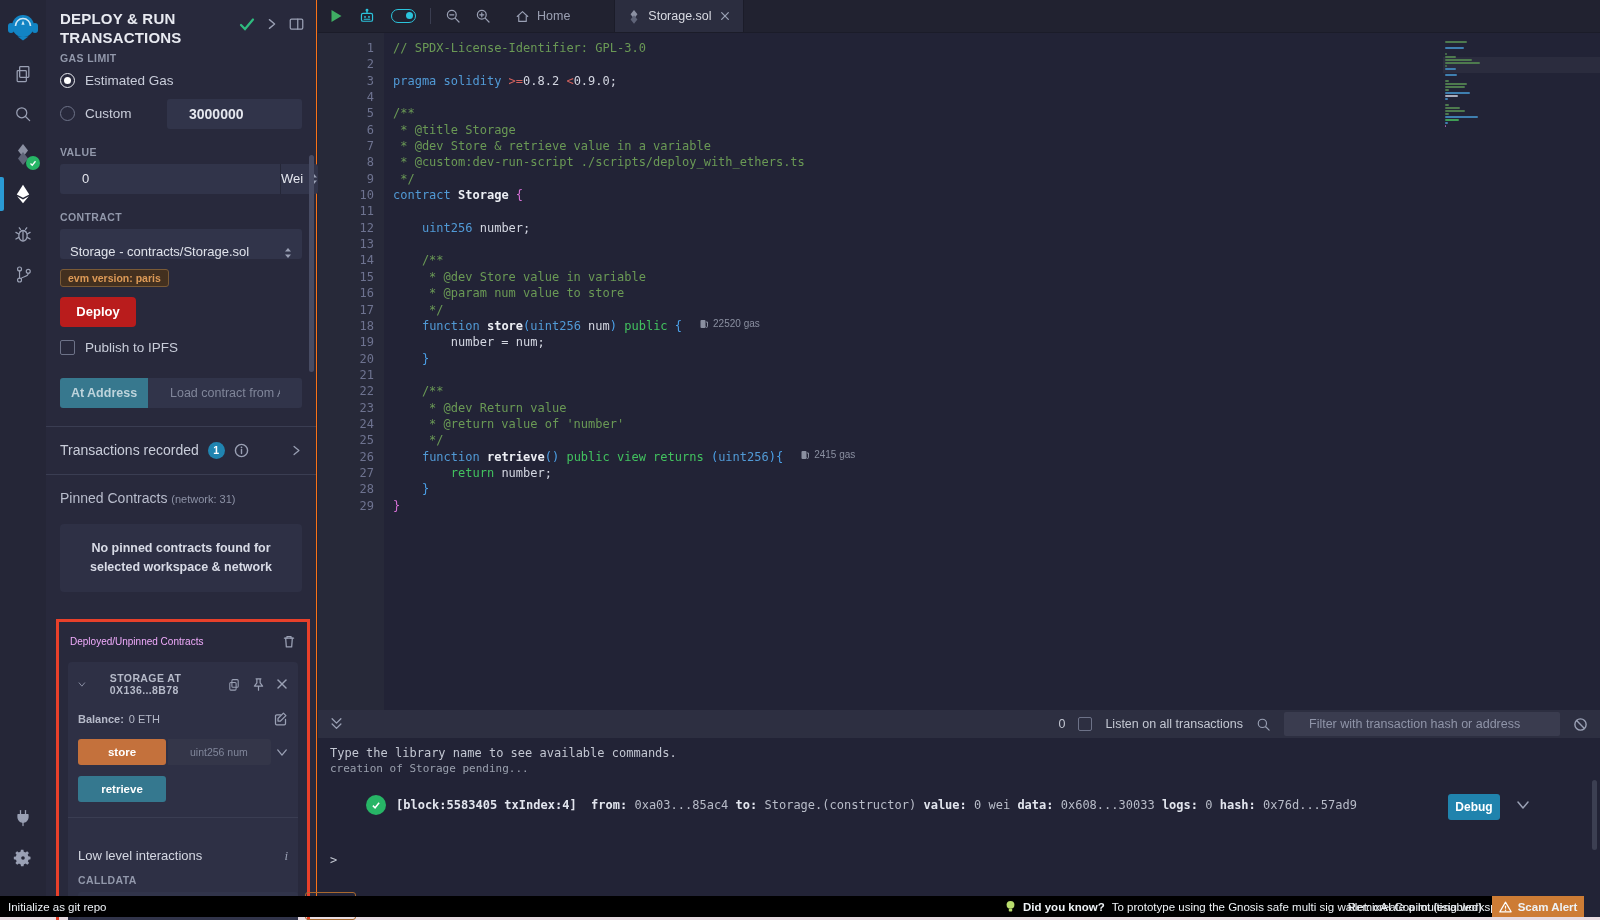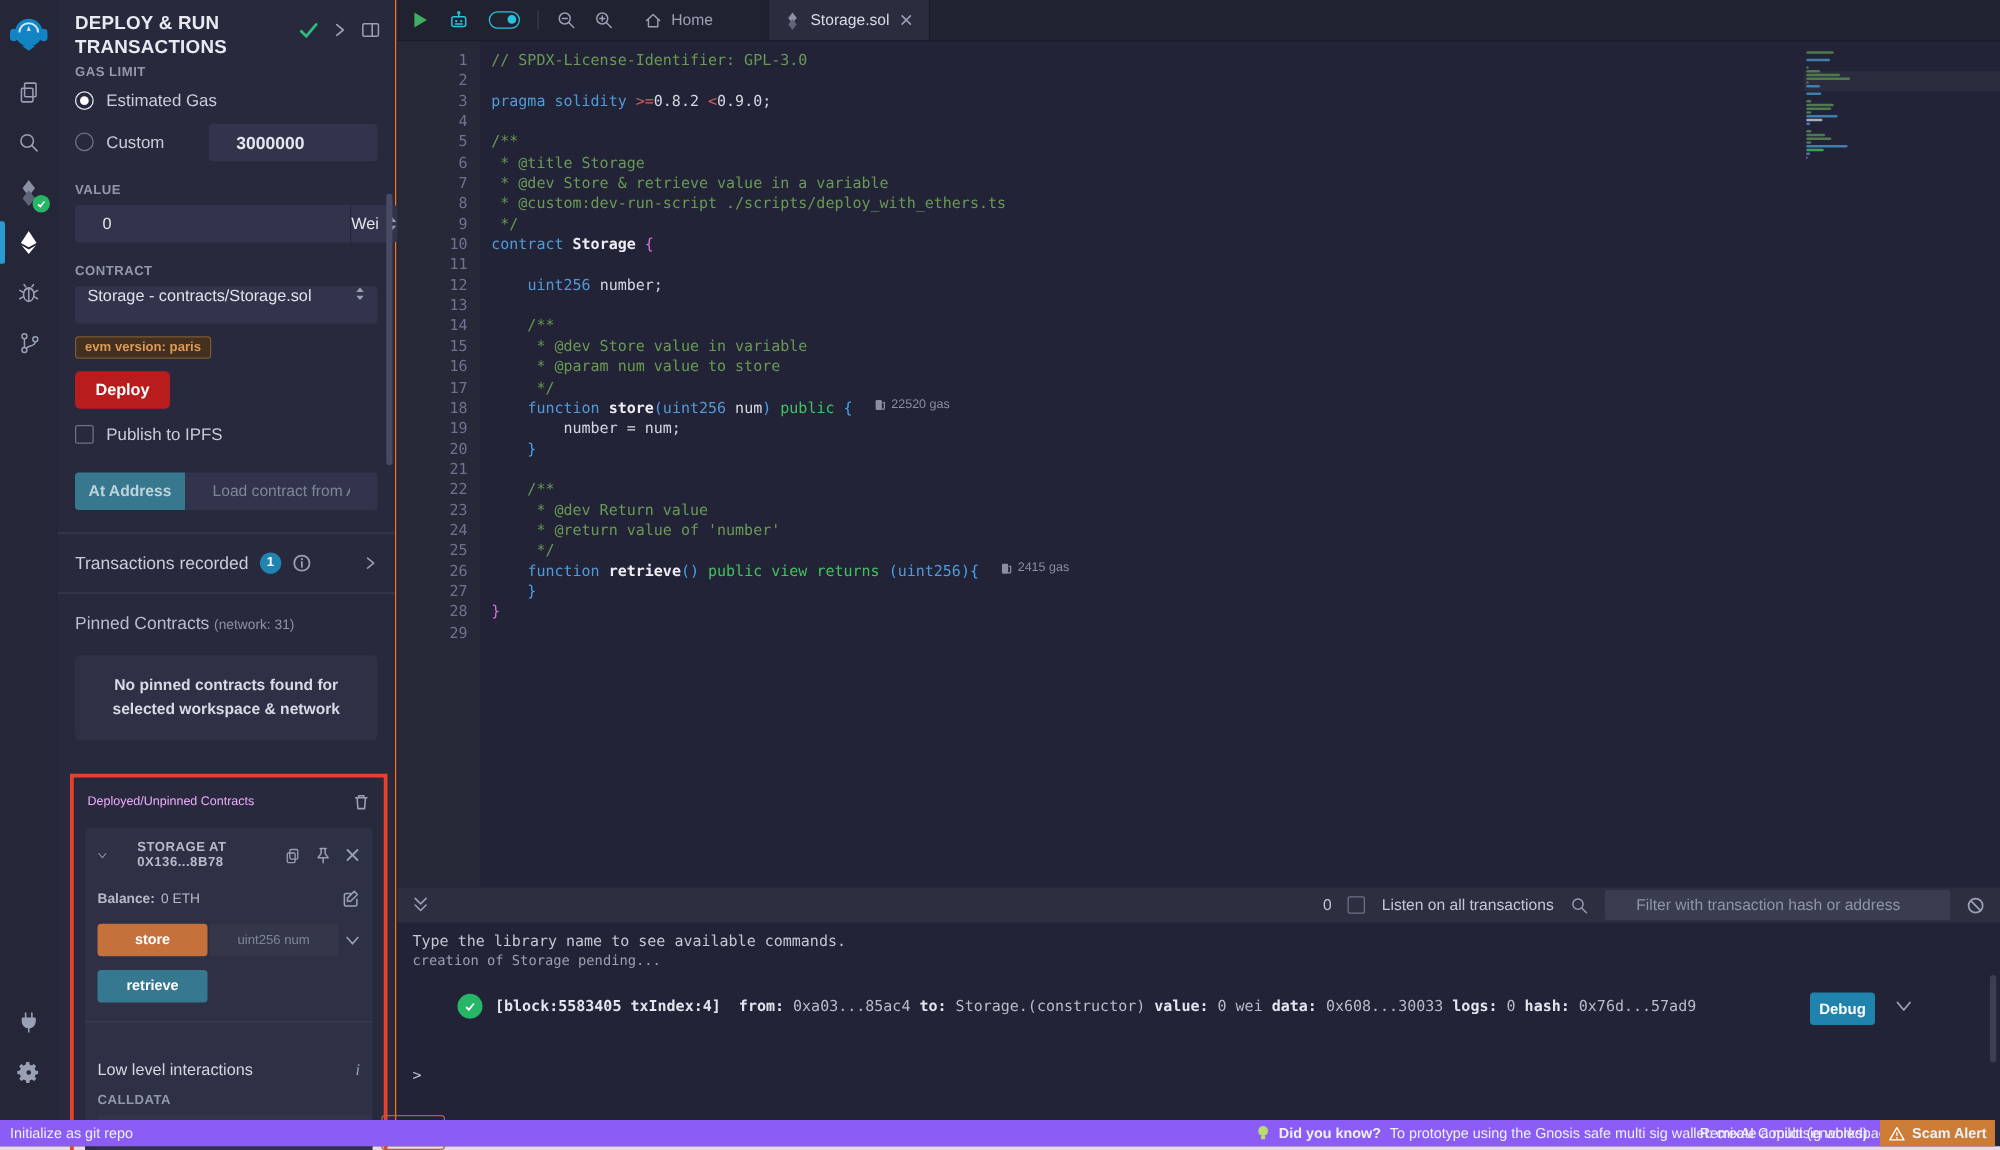--- a/index.html
+++ b/index.html
@@ -29,21 +29,21 @@
   .radio{width:15px;height:15px;border-radius:50%;border:1.5px solid #6d7288;flex:0 0 auto;position:relative}
   .radio.sel{border-color:#e8eaf1}
   .radio.sel:after{content:"";position:absolute;left:3px;top:3px;width:7px;height:7px;border-radius:50%;background:#fff}
   .inp{background:#31344a;border:none;border-radius:3px;color:#e5e7ee;font-size:13px;padding:0 22px;font-family:"Liberation Sans",sans-serif}
   .inp::placeholder{color:#80869a}
   .custom-inp{margin-left:auto;width:135px;height:30px;font-weight:bold;font-size:14px}
   .row{display:flex;align-items:center}
   .value-row{margin-top:6px;height:30px}
   .value-inp{flex:1;height:30px;border-radius:3px 0 0 3px}
   .unit-sel{width:58px;height:30px;background:#31344a;border-left:1px solid #252738;border-radius:0 3px 3px 0;display:flex;align-items:center;justify-content:center;gap:7px;font-size:13px;color:#e5e7ee;cursor:pointer}
-  .contract-sel{margin-top:6px;height:30px;background:#31344a;border-radius:3px;display:flex;align-items:flex-start;padding:0 10px;font-size:13px;color:#dfe2ea;cursor:pointer}
+  .contract-sel{margin-top:6px;height:30px;background:#31344a;border-radius:3px;display:flex;align-items:flex-end;padding:0 10px;font-size:13px;color:#dfe2ea;cursor:pointer}
   .contract-sel span{flex:1;white-space:nowrap;overflow:hidden}
   .evm-badge{display:inline-block;margin-top:10px;font-size:10.5px;font-weight:bold;color:#dd9a57;background:#43301f;border:1px solid #7a5a36;border-radius:3px;padding:2px 7px}
   .btn{border:none;border-radius:4px;font-weight:bold;cursor:pointer;font-family:"Liberation Sans",sans-serif}
   .deploy-btn{display:block;margin-top:10px;width:76px;height:30px;background:#b91c1c;color:#fff;font-size:13px}
   .chk{width:15px;height:15px;border:1.5px solid #6d7288;border-radius:2px;flex:0 0 auto}
   .pub-row{display:flex;align-items:center;gap:10px;margin-top:13px;font-size:13.5px;color:#c9cdda}
   .ataddr-row{margin-top:23px;height:30px;display:flex}
   .ataddr-btn{width:88px;height:30px;background:#37788e;color:#bdd4dc;font-size:12.5px;border-radius:3px 0 0 3px}
   .ataddr-inp{flex:1;height:30px;border-radius:0 3px 3px 0;font-size:12.5px;min-width:0}
   .divider{margin:18px -14px 0;border-top:1px solid #3a3d52}
@@ -103,21 +103,21 @@
   .tx-row{position:absolute;left:48px;top:57px;display:flex;align-items:center;gap:10px}
   .tx-check{width:20px;height:20px;border-radius:50%;background:#27b566;display:flex;align-items:center;justify-content:center;flex:0 0 auto}
   .tx-text{font:12px "DejaVu Sans Mono",monospace;color:#b8bcc8;white-space:pre}
   .tx-text b{color:#e2e5ee}
   .debug-btn{position:absolute;right:100px;top:56px;width:52px;height:26px;background:#2083ad;color:#fff;font-size:12px;font-weight:bold;border:none;border-radius:3px;font-family:"Liberation Sans",sans-serif;cursor:pointer}
   .tx-chev{position:absolute;right:70px;top:62px}
   .term-prompt{position:absolute;left:12px;top:114px;color:#c3c7d2}
   .term-scroll{position:absolute;right:3px;top:42px;width:5px;height:70px;background:#3c3f52;border-radius:3px}
 
   
-  .statusbar{position:absolute;left:0;top:896px;right:4px;height:21px;background:#8b5cf6;display:flex;align-items:center;font-size:11.5px;color:#eef2f6;z-index:6}
+  .statusbar{position:absolute;left:0;top:896px;right:16px;height:21px;background:#000000;display:flex;align-items:center;font-size:11.5px;color:#eef2f6;z-index:6}
   .sb-left{margin-left:8px}
   .sb-tip{position:absolute;left:1005px;display:flex;align-items:center;gap:7px;white-space:nowrap}
   .sb-copilot{position:absolute;right:102px;white-space:nowrap}
   .scam{position:absolute;right:0;top:0;height:21px;width:92px;background:#cd7c35;display:flex;align-items:center;justify-content:center;gap:6px;font-weight:bold;cursor:pointer}
   .bottom-strip{position:absolute;left:0;top:917px;right:0;height:3px;background:#e8dce2}
 </style>
 </head>
 <body>
 
 <div class="rail">
@@ -423,21 +423,21 @@
         <div>27</div>
         <div>28</div>
         <div>29</div>
       </div>
     <div class="code"><div class="code-line"><span class="tok-cm">// SPDX-License-Identifier: GPL-3.0</span></div><div class="code-line"></div><div class="code-line"><span class="tok-kw">pragma solidity </span><span class="tok-op">&gt;=</span><span class="tok-id">0.8.2 </span><span class="tok-op">&lt;</span><span class="tok-id">0.9.0;</span></div><div class="code-line"></div><div class="code-line"><span class="tok-cm">/**</span></div><div class="code-line"><span class="tok-cm"> * @title Storage</span></div><div class="code-line"><span class="tok-cm"> * @dev Store &amp; retrieve value in a variable</span></div><div class="code-line"><span class="tok-cm"> * @custom:dev-run-script ./scripts/deploy_with_ethers.ts</span></div><div class="code-line"><span class="tok-cm"> */</span></div><div class="code-line"><span class="tok-kw">contract </span><span class="tok-fn">Storage </span><span class="tok-p1">{</span></div><div class="code-line"></div><div class="code-line"><span class="tok-id">    </span><span class="tok-kw">uint256</span><span class="tok-id"> number;</span></div><div class="code-line"></div><div class="code-line"><span class="tok-cm">    /**</span></div><div class="code-line"><span class="tok-cm">     * @dev Store value in variable</span></div><div class="code-line"><span class="tok-cm">     * @param num value to store</span></div><div class="code-line"><span class="tok-cm">     */</span></div><div class="code-line"><span class="tok-id">    </span><span class="tok-kw">function</span><span class="tok-fn"> store</span><span class="tok-p2">(</span><span class="tok-kw">uint256</span><span class="tok-id"> num</span><span class="tok-p2">)</span><span class="tok-mod"> public </span><span class="tok-p2">{</span><span class="gas-ann"><svg width="9" height="10" viewBox="0 0 9 10">
               <rect x="0.5" y="1" width="5" height="8" rx="1" fill="#8a8fa0"></rect>
               <path d="M6 3 h1.5 v4.5 a0.9 0.9 0 0 1 -1.8 0" fill="none" stroke="#8a8fa0"></path>
             </svg><span>22520 gas</span></span></div><div class="code-line"><span class="tok-id">        number = num;</span></div><div class="code-line"><span class="tok-p2">    }</span></div><div class="code-line"></div><div class="code-line"><span class="tok-cm">    /**</span></div><div class="code-line"><span class="tok-cm">     * @dev Return value</span></div><div class="code-line"><span class="tok-cm">     * @return value of 'number'</span></div><div class="code-line"><span class="tok-cm">     */</span></div><div class="code-line"><span class="tok-id">    </span><span class="tok-kw">function</span><span class="tok-fn"> retrieve</span><span class="tok-p2">()</span><span class="tok-mod"> public view returns </span><span class="tok-p2">(</span><span class="tok-kw">uint256</span><span class="tok-p2">){</span><span class="gas-ann"><svg width="9" height="10" viewBox="0 0 9 10">
               <rect x="0.5" y="1" width="5" height="8" rx="1" fill="#8a8fa0"></rect>
               <path d="M6 3 h1.5 v4.5 a0.9 0.9 0 0 1 -1.8 0" fill="none" stroke="#8a8fa0"></path>
-            </svg><span>2415 gas</span></span></div><div class="code-line"><span class="tok-p2">    }</span></div><div class="code-line"><span class="tok-p1">}</span></div></div>
+            </svg><span>2415 gas</span></span></div><div class="code-line"><span class="tok-id">        </span><span class="tok-mod">return</span><span class="tok-id"> number;</span></div><div class="code-line"><span class="tok-p2">    }</span></div><div class="code-line"><span class="tok-p1">}</span></div></div>
     <div class="mm-view"></div>
     <div class="minimap">
         <div class="mm-line" style="width: 21.7px; background: rgb(78, 122, 78);"></div>
         <div class="mm-line"></div>
         <div class="mm-line" style="width: 19.22px; background: rgb(63, 127, 176);"></div>
         <div class="mm-line"></div>
         <div class="mm-line" style="width: 1.86px; background: rgb(78, 122, 78);"></div>
         <div class="mm-line" style="width: 10.54px; background: rgb(78, 122, 78);"></div>
         <div class="mm-line" style="width: 27.28px; background: rgb(78, 122, 78);"></div>
         <div class="mm-line" style="width: 35.34px; background: rgb(78, 122, 78);"></div>

